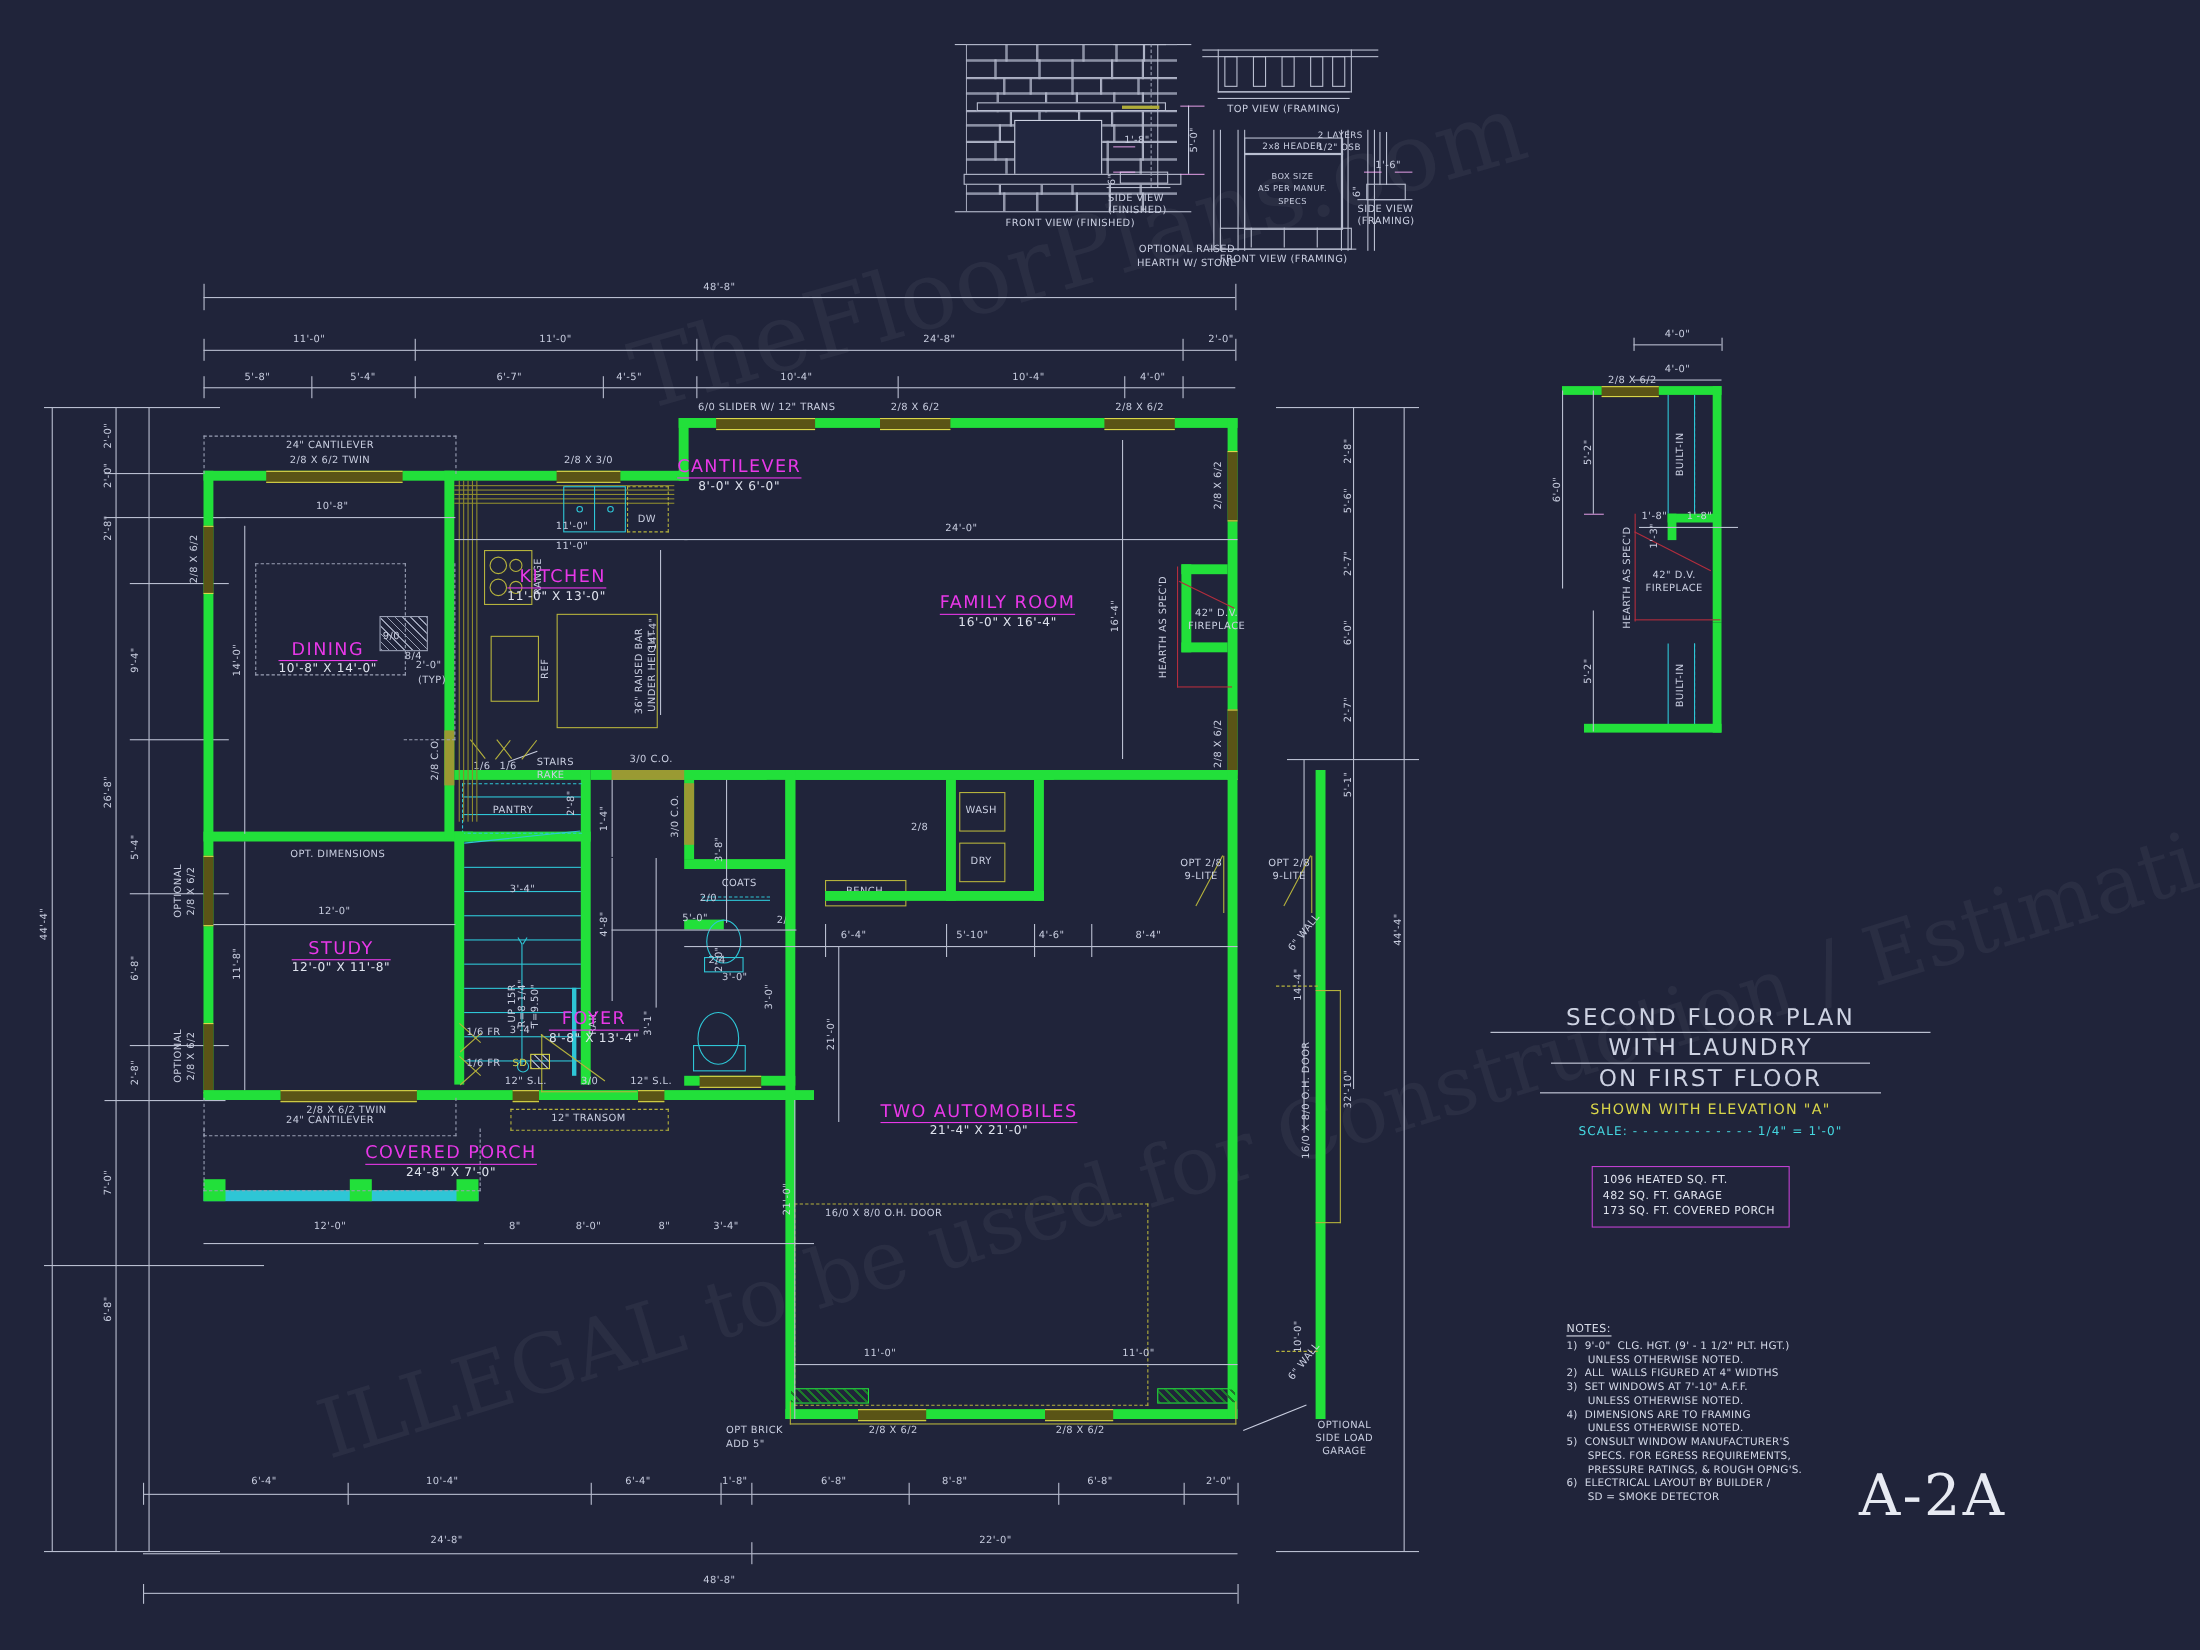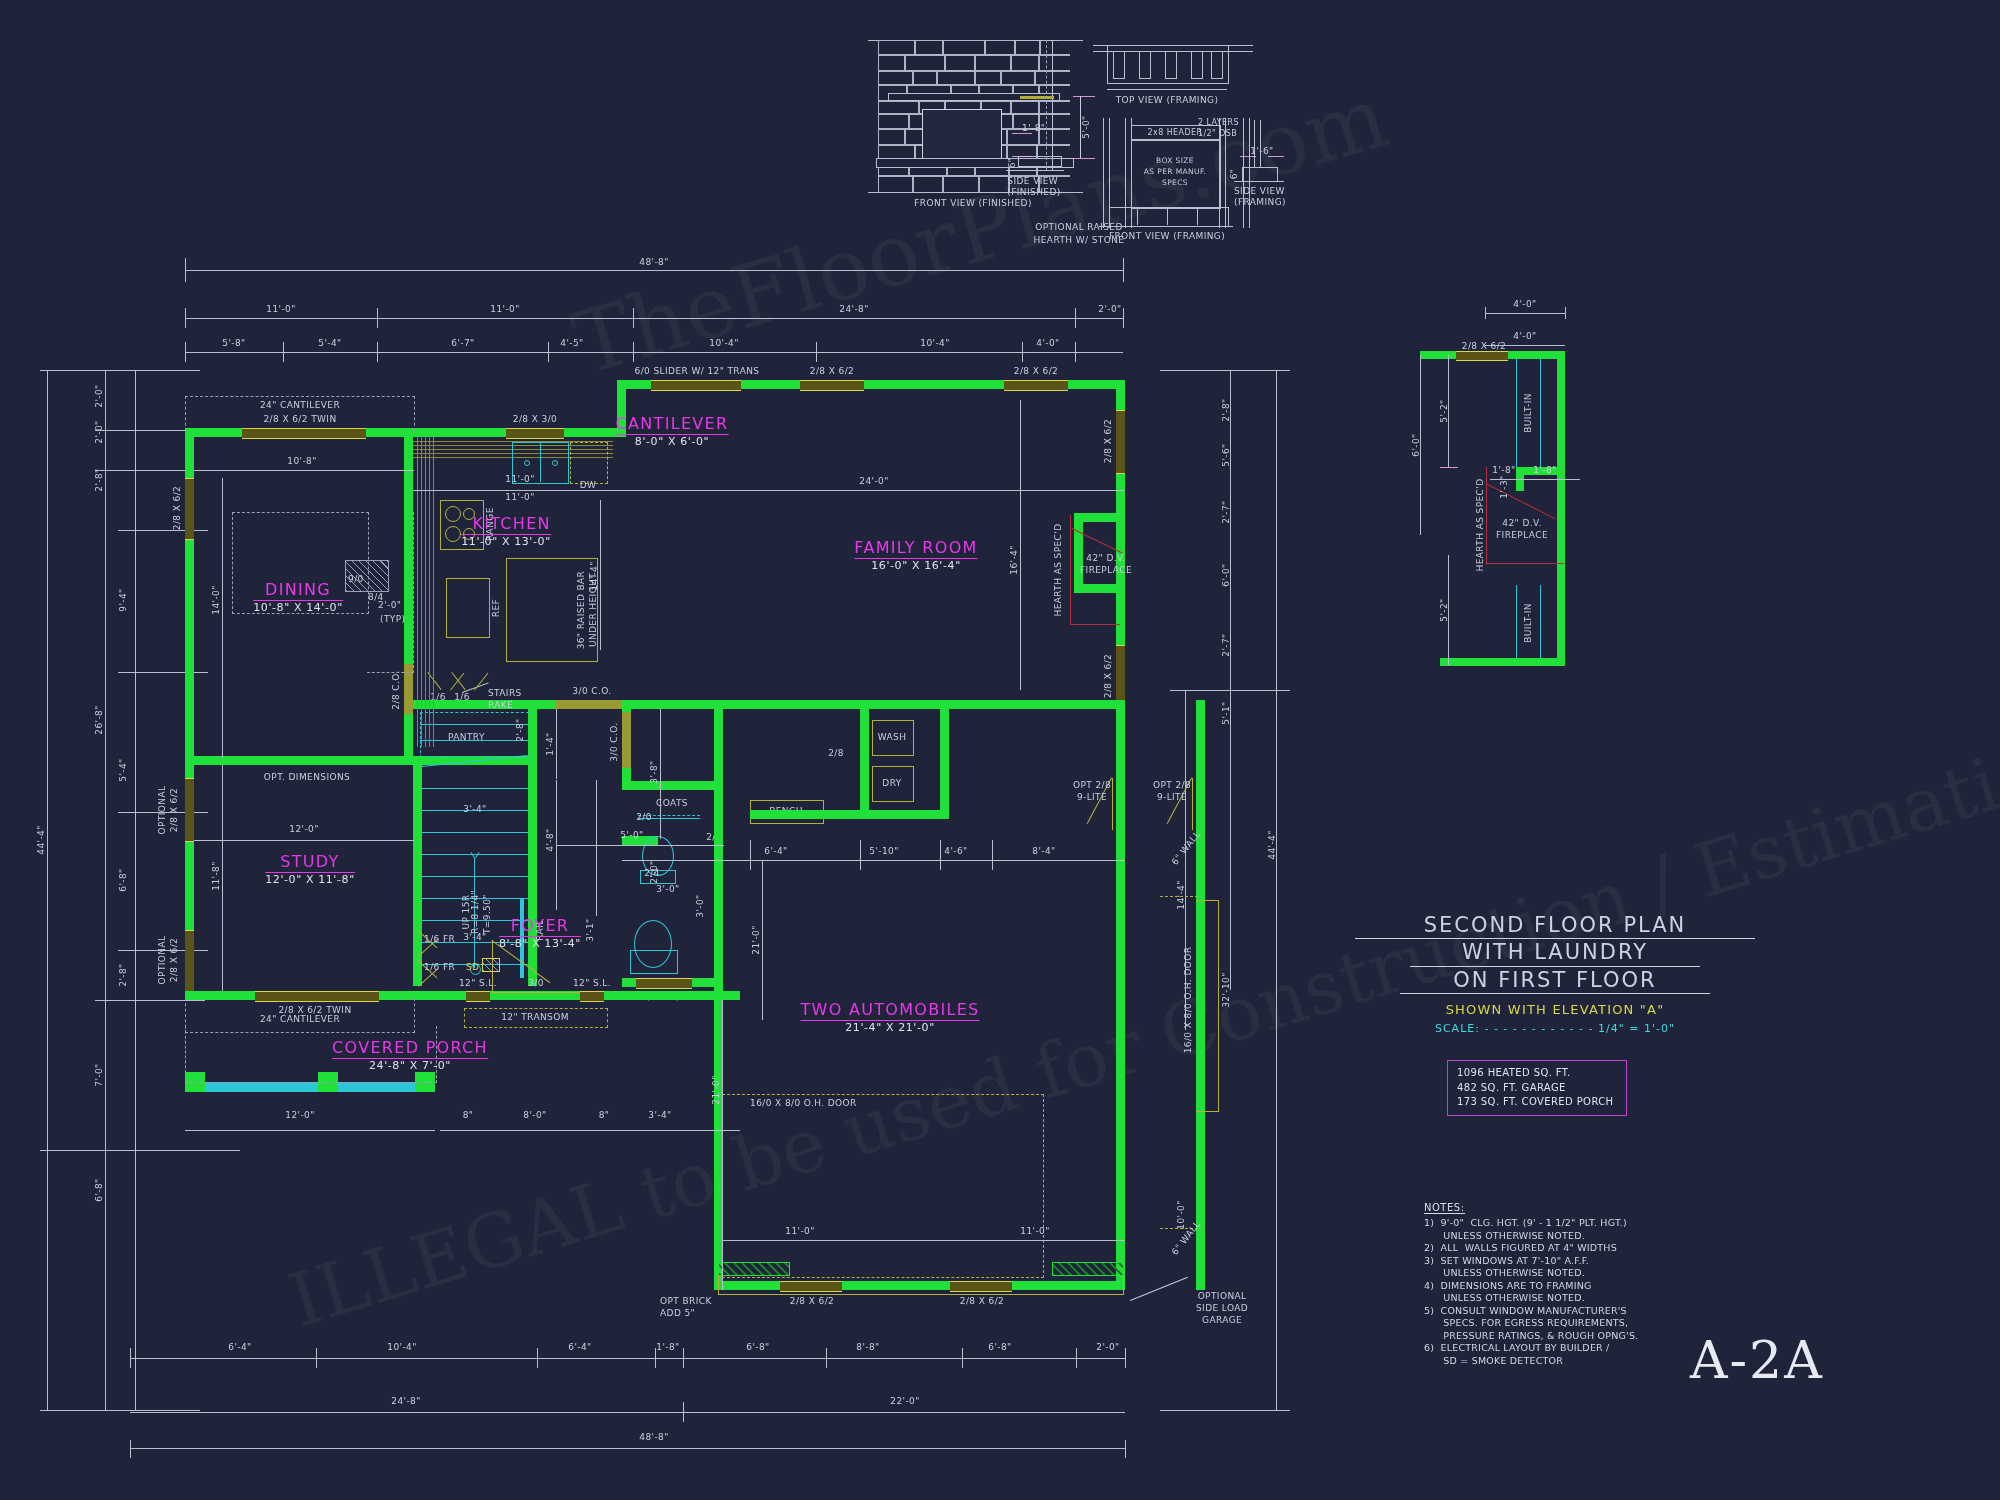--- a/index.html
+++ b/index.html
@@ -626,21 +626,21 @@
       <div style="position:absolute;left:8px;top:0;width:1px;height:310px;background:#8d8a2e;"></div>
       <div style="position:absolute;left:12px;top:0;width:1px;height:310px;background:#8d8a2e;"></div>
       <div style="position:absolute;left:16px;top:0;width:1px;height:310px;background:#8d8a2e;"></div>
       <div style="position:absolute;left:20px;top:0;width:1px;height:310px;background:#8d8a2e;"></div>
     </div>
     <div class="cyanbox" style="left:512px;top:442px;width:55px;height:40px;"></div>
     <div class="cyanline" style="left:540px;top:442px;width:1px;height:40px;"></div>
     <div class="abs" style="left:524px;top:460px;width:4px;height:4px;border:1px solid #2ec6d6;border-radius:50%;"></div>
     <div class="abs" style="left:552px;top:460px;width:4px;height:4px;border:1px solid #2ec6d6;border-radius:50%;"></div>
     <div class="cab" style="left:570px;top:442px;width:36px;height:40px;border-style:dashed;"></div>
-    <div class="t c" style="left:588px;top:480px;">DW</div>
+    <div class="t c" style="left:588px;top:468px;">DW</div>
     <div class="cab" style="left:440px;top:500px;width:42px;height:48px;"></div>
     <div class="abs" style="left:445px;top:506px;width:14px;height:14px;border:1px solid #b5b23c;border-radius:50%;"></div>
     <div class="abs" style="left:463px;top:508px;width:10px;height:10px;border:1px solid #b5b23c;border-radius:50%;"></div>
     <div class="abs" style="left:445px;top:526px;width:14px;height:14px;border:1px solid #b5b23c;border-radius:50%;"></div>
     <div class="abs" style="left:463px;top:528px;width:10px;height:10px;border:1px solid #b5b23c;border-radius:50%;"></div>
     <div class="t vc" style="left:490px;top:524px;">RANGE</div>
     <div class="cab" style="left:446px;top:578px;width:42px;height:58px;"></div>
     <div class="t vc" style="left:496px;top:608px;">REF</div>
     <div class="cab" style="left:506px;top:558px;width:90px;height:102px;"></div>
     <div class="t vc" style="left:588px;top:610px;white-space:pre;line-height:1.3;text-align:center;">36" RAISED BAR

